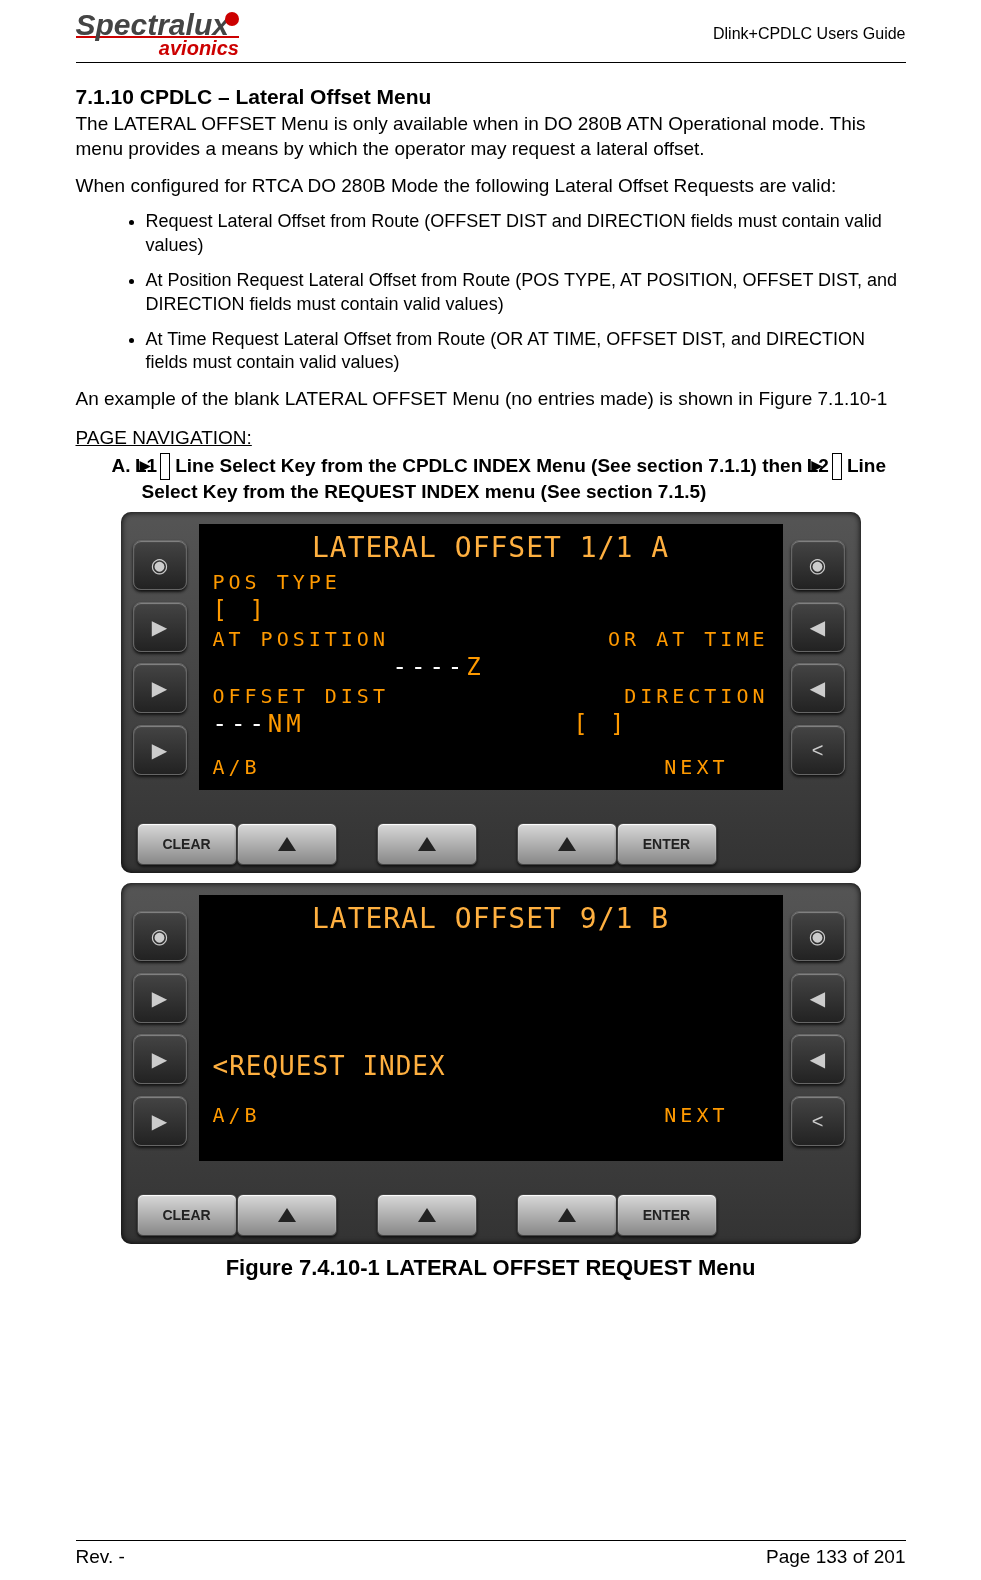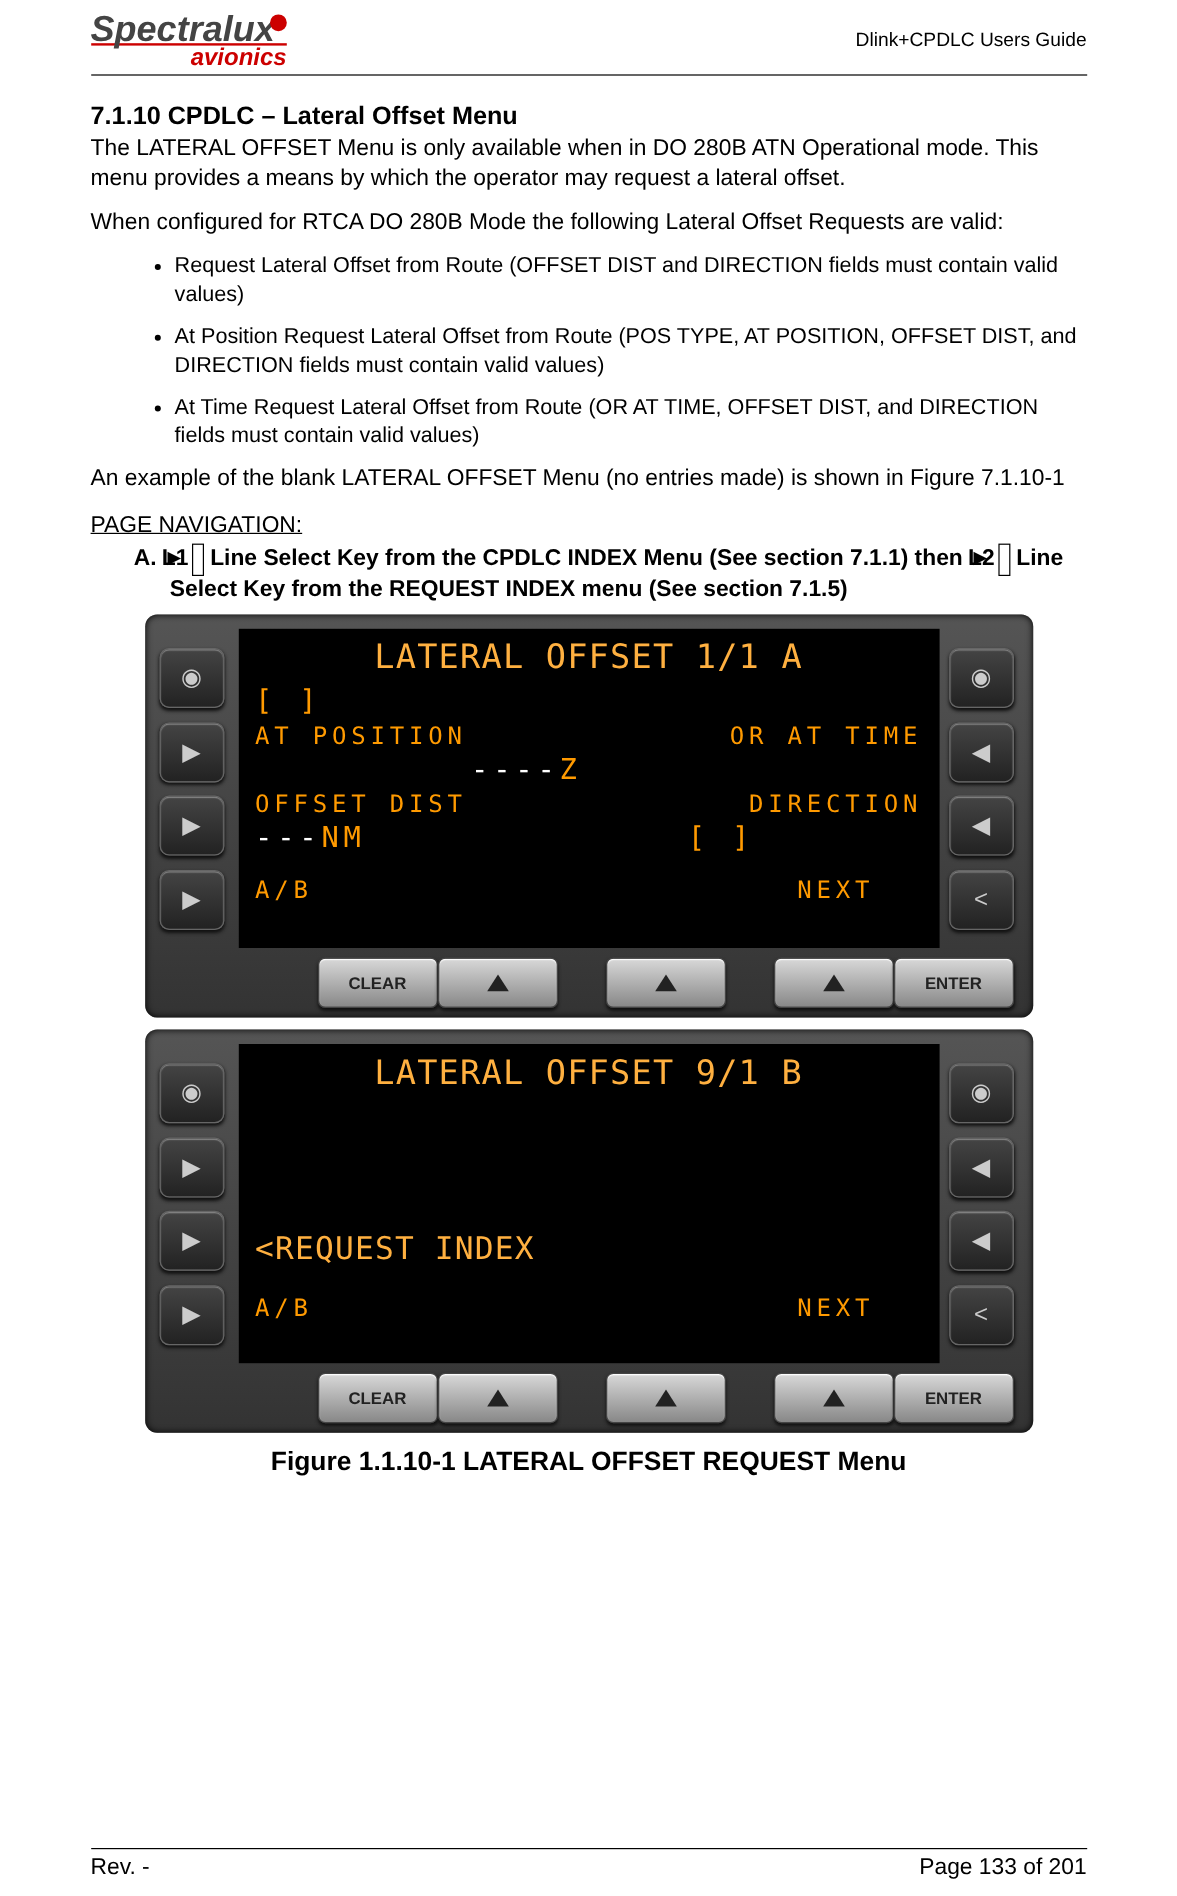--- a/index.html
+++ b/index.html
@@ -164,23 +164,24 @@
   .scr-val .white { color: #fff; }
   .scr-row { display:flex; justify-content:space-between; }
   .scr-row.indent-right { padding-left:180px; }
   .scr-link {
     color: #ffb040;
     font-size: 26px;
     letter-spacing: 1px;
   }
   .bottom-bar {
     display: flex;
-    justify-content: flex-end;
+    justify-content: flex-start;
     align-items: center;
     padding: 8px 4px 0 4px;
+    margin-top: 25px;
   }
   .pill-btn {
     min-width: 74px;
     height: 40px;
     padding: 0 12px;
     background: linear-gradient(#d8d8d8,#888);
     border: 1px solid #444;
     border-radius: 6px;
     box-shadow: 0 2px 3px #111, inset 0 1px 1px #fff;
     font-size: 14px;
@@ -259,20 +260,21 @@
           </div>
         <div class="lsk-btn">
             <span>▶</span>
           </div>
         <div class="lsk-btn">
             <span>▶</span>
           </div>
       </div>
       <div class="scr">
         <div class="scr-title">LATERAL OFFSET 1/1 A</div>
+        <div class="scr-label">POS TYPE</div>
         <div class="scr-val">[     ]</div>
         <div class="scr-row">
           <span class="scr-label">AT POSITION</span>
           <span class="scr-label">OR AT TIME</span>
         </div>
         <div class="scr-row indent-right">
           <span class="scr-val"><span class="white">----</span><span>Z</span></span>
           <span></span>
         </div>
         <div class="scr-row">
@@ -380,20 +382,20 @@
         <div class="pill-btn">
             <span class="tri-up"></span>
           </div>
       </div>
       <div class="pill-btn">
           <span>ENTER</span>
         </div>
     </div>
   </div>
 
-  <div class="figure-caption">Figure 1.1.10-1 LATERAL OFFSET REQUEST Menu</div>
+  <div class="figure-caption">Figure 7.4.10-1 LATERAL OFFSET REQUEST Menu</div>
 
   <div class="footer-row">
     <span>Rev. -</span>
     <span>Page 133 of 201</span>
   </div>
 
 </div>
 
 </body></html>

